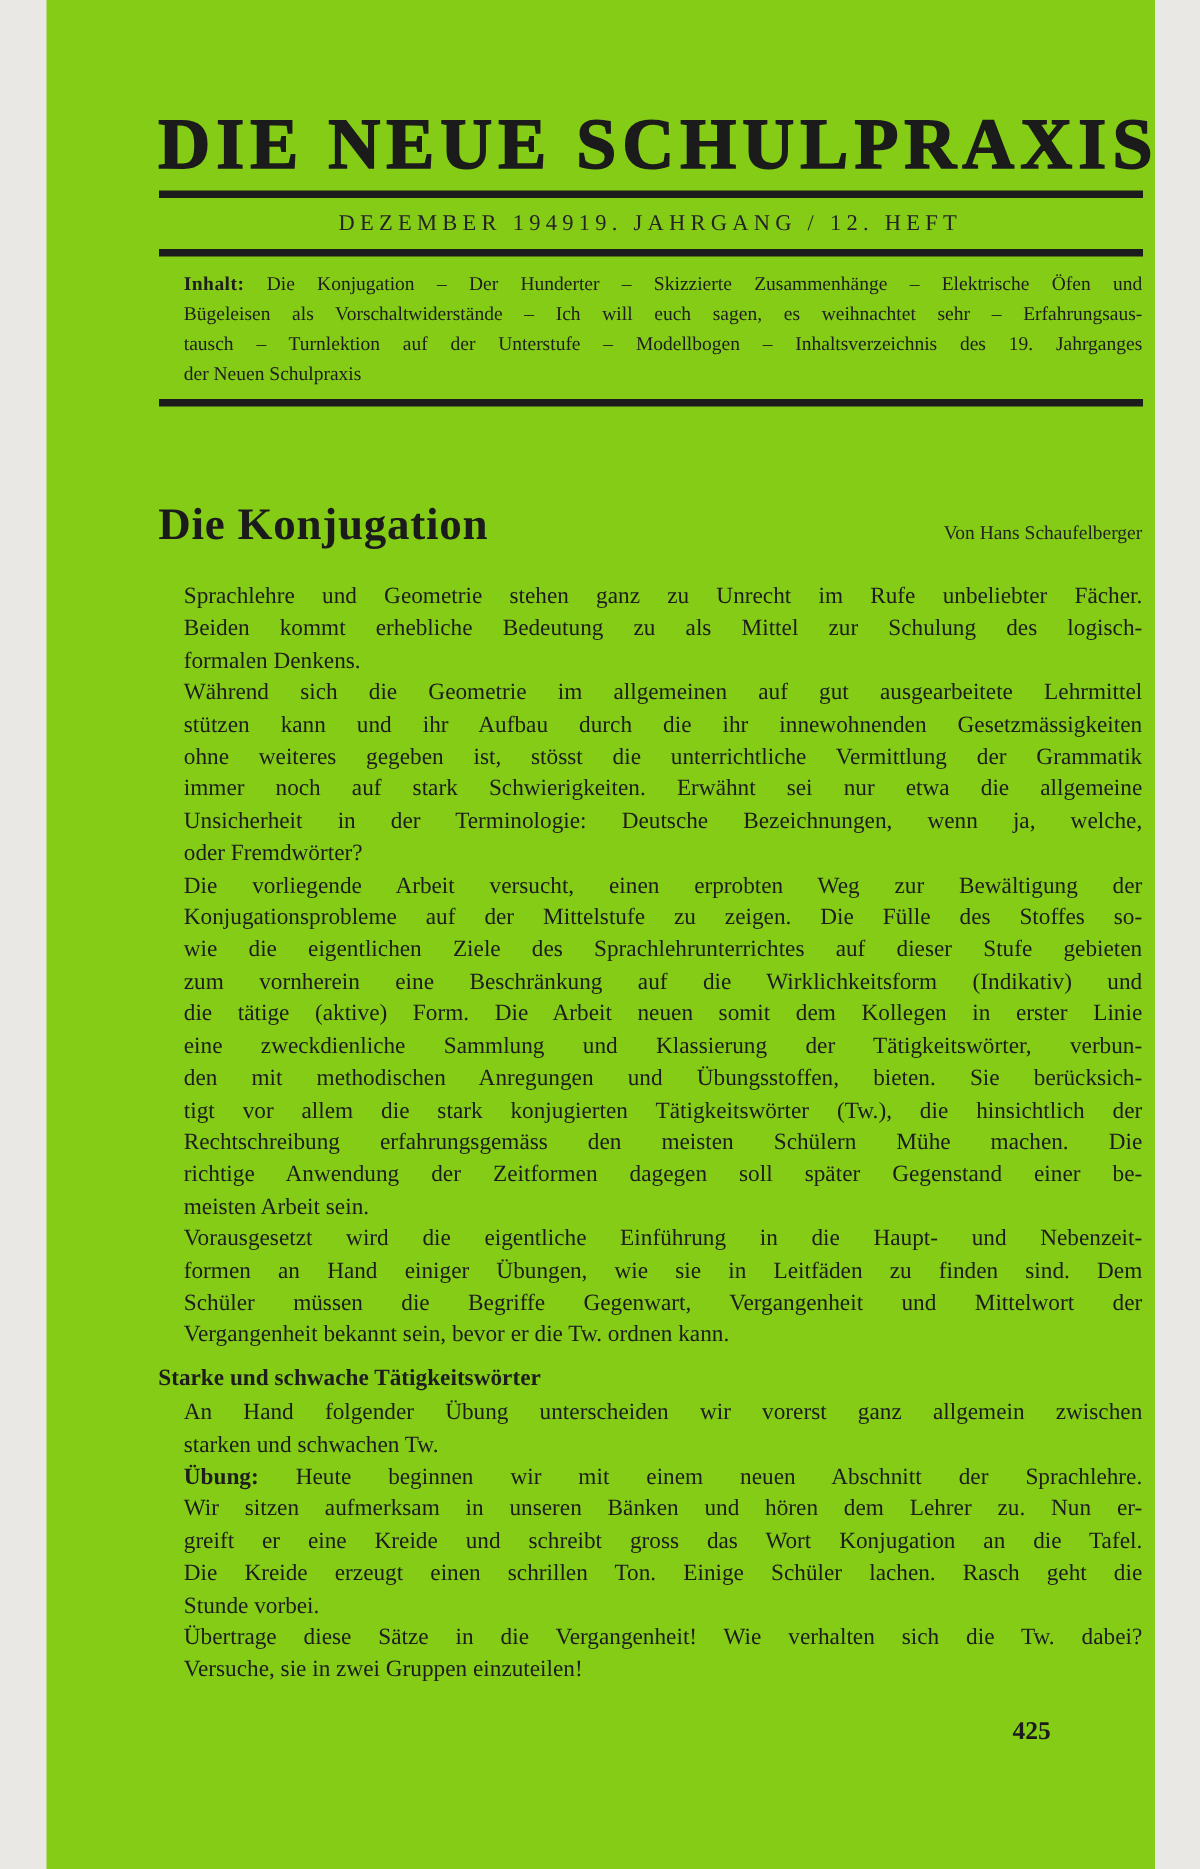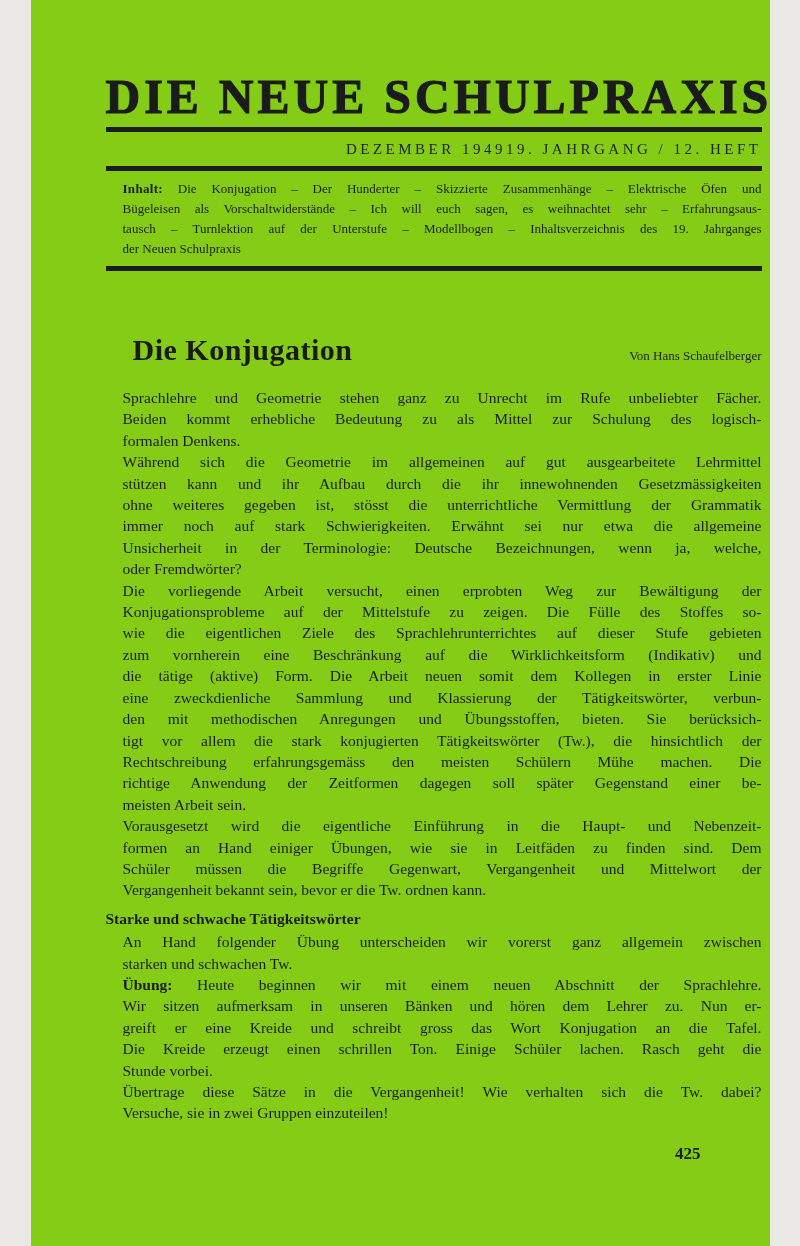--- a/index.html
+++ b/index.html
@@ -22,41 +22,41 @@
     line-height:50px;
     font-weight:bold;
     letter-spacing:4px;
     color:#1b1b1b;
     -webkit-text-stroke:1.1px #1b1b1b;
     white-space:nowrap;
   }
   .rule{height:5px;background:#1c1c1c;border:0;}
   .rule.r1{margin-top:5px;}
   .issue-row{
-    display:flex;justify-content:flex-end;align-items:baseline;
+    display:flex;justify-content:center;align-items:baseline;
     padding:9px 0 8px 0;
     font-size:15px;
     letter-spacing:3.5px;
     color:#242424;
     white-space:nowrap;
   }
   
   .inhalt{
     margin-top:8px;
     font-size:13px;
     line-height:20px;
     color:#1e1e1e;
   }
   .inhalt b{letter-spacing:0.3px;}
   .rule.r3{margin-top:7px;height:5px;}
 
   
   .article-header{
     margin-top:62px;
-    display:flex;justify-content:space-between;align-items:baseline;margin-left:27px;
+    display:flex;justify-content:space-between;align-items:baseline;
   }
   .article-title{
     margin:0;
     font-size:30px;
     line-height:34px;
     font-weight:bold;
     letter-spacing:0.5px;
     color:#1b1b1b;
   }
   .article-byline{font-size:13px;color:#242424;}

